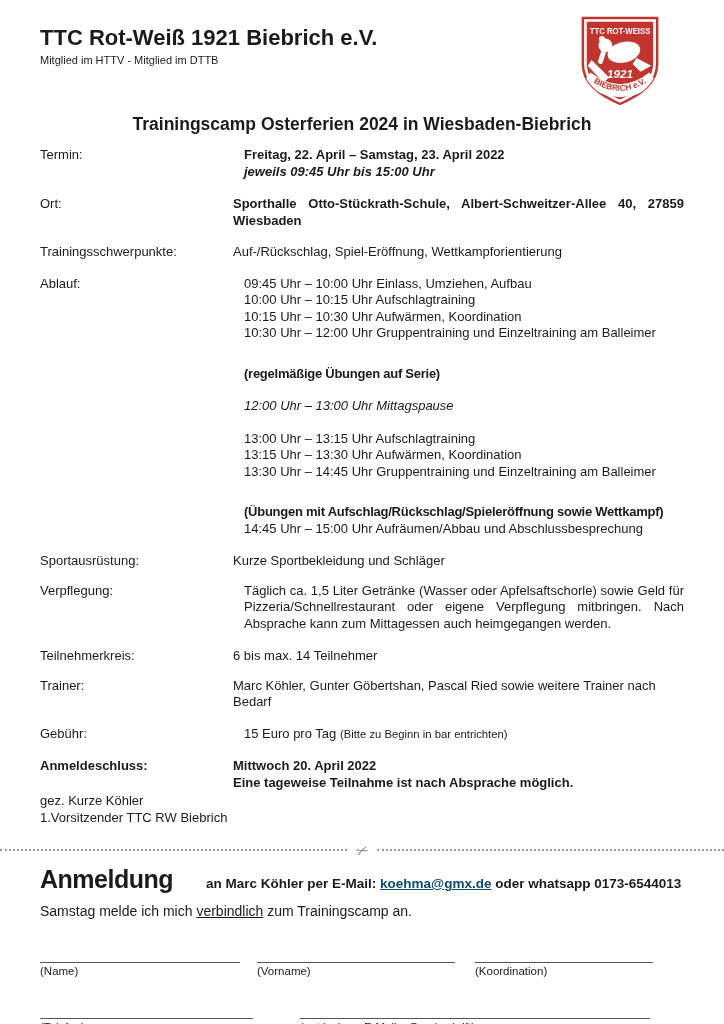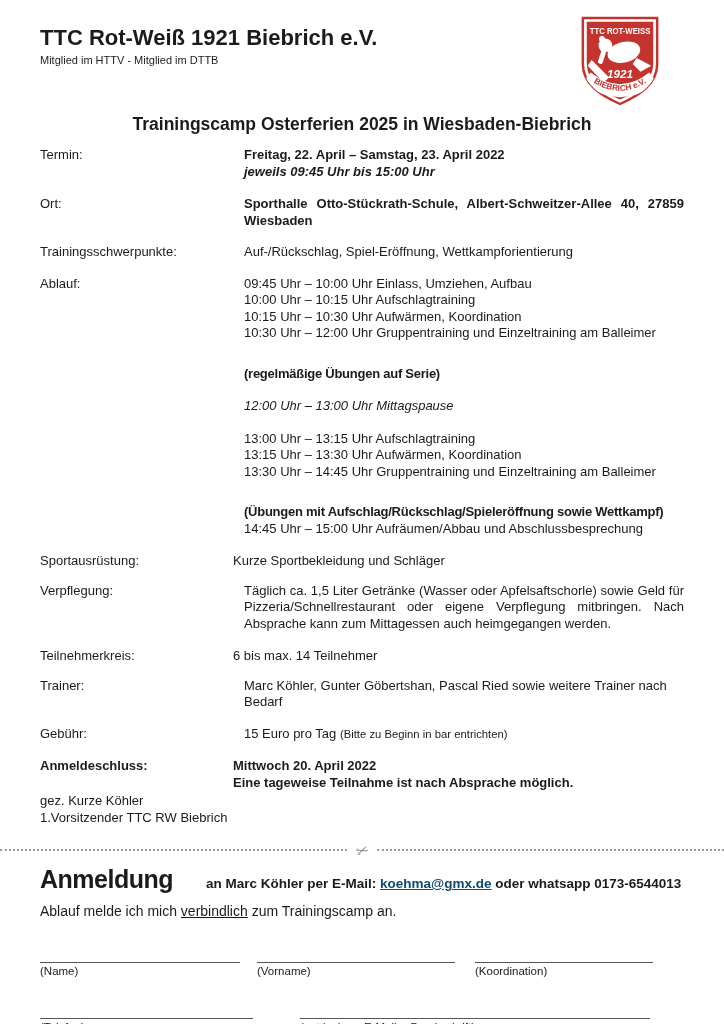--- a/index.html
+++ b/index.html
@@ -18,21 +18,21 @@
   
   .details{padding:0 40px;}
   .row{display:flex;margin-bottom:13px;}
   .lbl{width:193px;flex:0 0 193px;font-size:13px;line-height:1.27;}
   .lbl.b{font-weight:bold;}
   .val{flex:1;font-size:13px;line-height:1.27;}
   .val .b{font-weight:bold;}
   .val .bi{font-weight:bold;font-style:italic;}
   .val.just{text-align:justify;}
   .row.mb16{margin-bottom:16px;gap:11px;}
-  .row.mb15{margin-bottom:15px;gap:11px;}
+  .row.mb15{margin-bottom:15px;}
   .sched div{white-space:nowrap;}
   .sched .b{font-weight:bold;letter-spacing:-0.25px;margin-top:24px;}
   .sched .i{font-style:italic;}
   .sched .gap{margin-top:16px;}
   .fee-note{font-size:11.3px;}
   
   .signature{padding:0 40px;font-size:13px;line-height:1.27;margin-top:1px;}
   
   .cutline{display:flex;align-items:center;margin-top:15px;height:18px;}
   .cutline .dash{flex:1;border-top:2px dotted #9a9a9a;height:0;}
@@ -99,21 +99,21 @@
       <text x="45" y="21" text-anchor="middle" font-size="10" font-weight="bold" fill="#ffffff" textLength="62" lengthAdjust="spacingAndGlyphs">TTC ROT-WEISS</text>
 
       <text x="45" y="66" text-anchor="middle" font-size="12" font-weight="bold" font-style="italic" fill="#ffffff">1921</text>
 
       <text font-size="8.5" font-weight="bold" fill="#c4342f">
         <textPath href="#cityarc" startOffset="50%" text-anchor="middle">BIEBRICH e.V.</textPath>
       </text>
     </svg>
   </div>
 
-  <div class="doc-title">Trainingscamp Osterferien 2025 in Wiesbaden-Biebrich</div>
+  <div class="doc-title">Trainingscamp Osterferien 2024 in Wiesbaden-Biebrich</div>
 
   <div class="details">
 
     <div class="row mb16">
       <div class="lbl">Termin:</div>
       <div class="val">
         <div class="b">Freitag, 22. April – Samstag, 23. April 2022</div>
         <div class="bi">jeweils 09:45 Uhr bis 15:00 Uhr</div>
       </div>
     </div>
@@ -188,21 +188,21 @@
     <span class="dash"></span>
     <span class="scissors">✂</span>
     <span class="dash"></span>
   </div>
 
   <div class="registration">
     <div class="reg-head">
       <h2 class="reg-title">Anmeldung</h2>
       <div class="reg-contact"><span>an Marc Köhler per E-Mail: </span><a class="email-link">koehma@gmx.de</a><span> oder whatsapp 0173-6544013</span></div>
     </div>
-    <div class="reg-statement"><span>Ablauf melde ich mich </span><span class="u">verbindlich</span><span> zum Trainingscamp an.</span></div>
+    <div class="reg-statement"><span>Samstag melde ich mich </span><span class="u">verbindlich</span><span> zum Trainingscamp an.</span></div>
   </div>
 
   <div class="form">
     <div class="form-row r1">
       <div class="field f1">(Name)</div>
       <div class="field f2">(Vorname)</div>
       <div class="field f3">(Koordination)</div>
     </div>
     <div class="form-row r2">
       <div class="field f1">(Telefon)</div>

